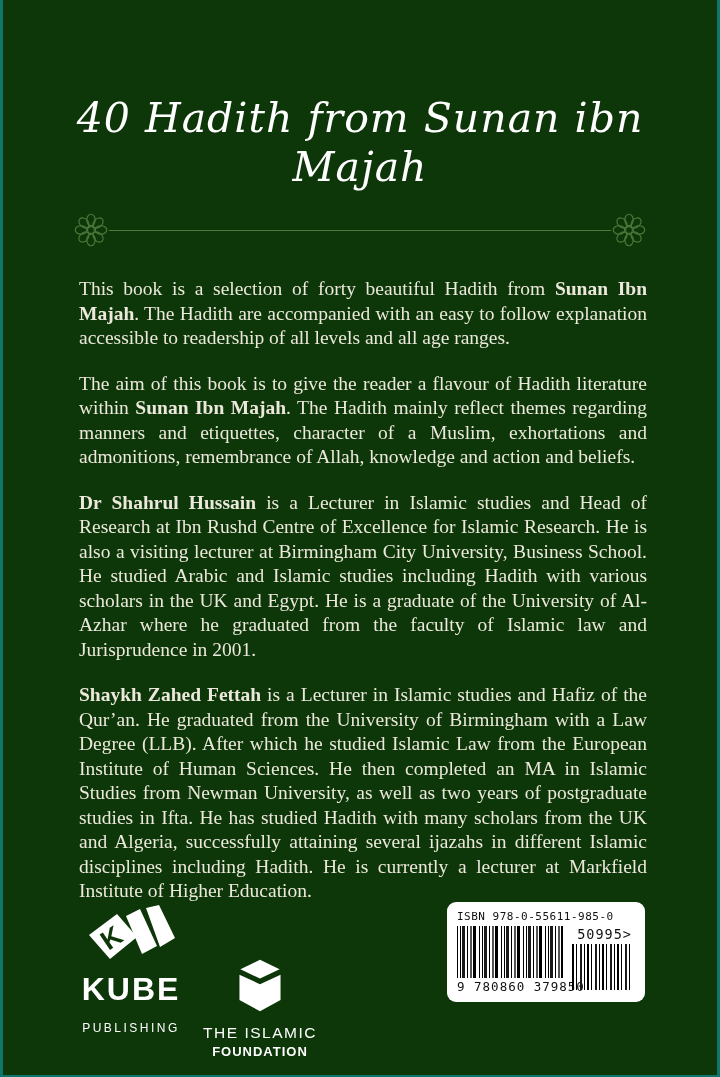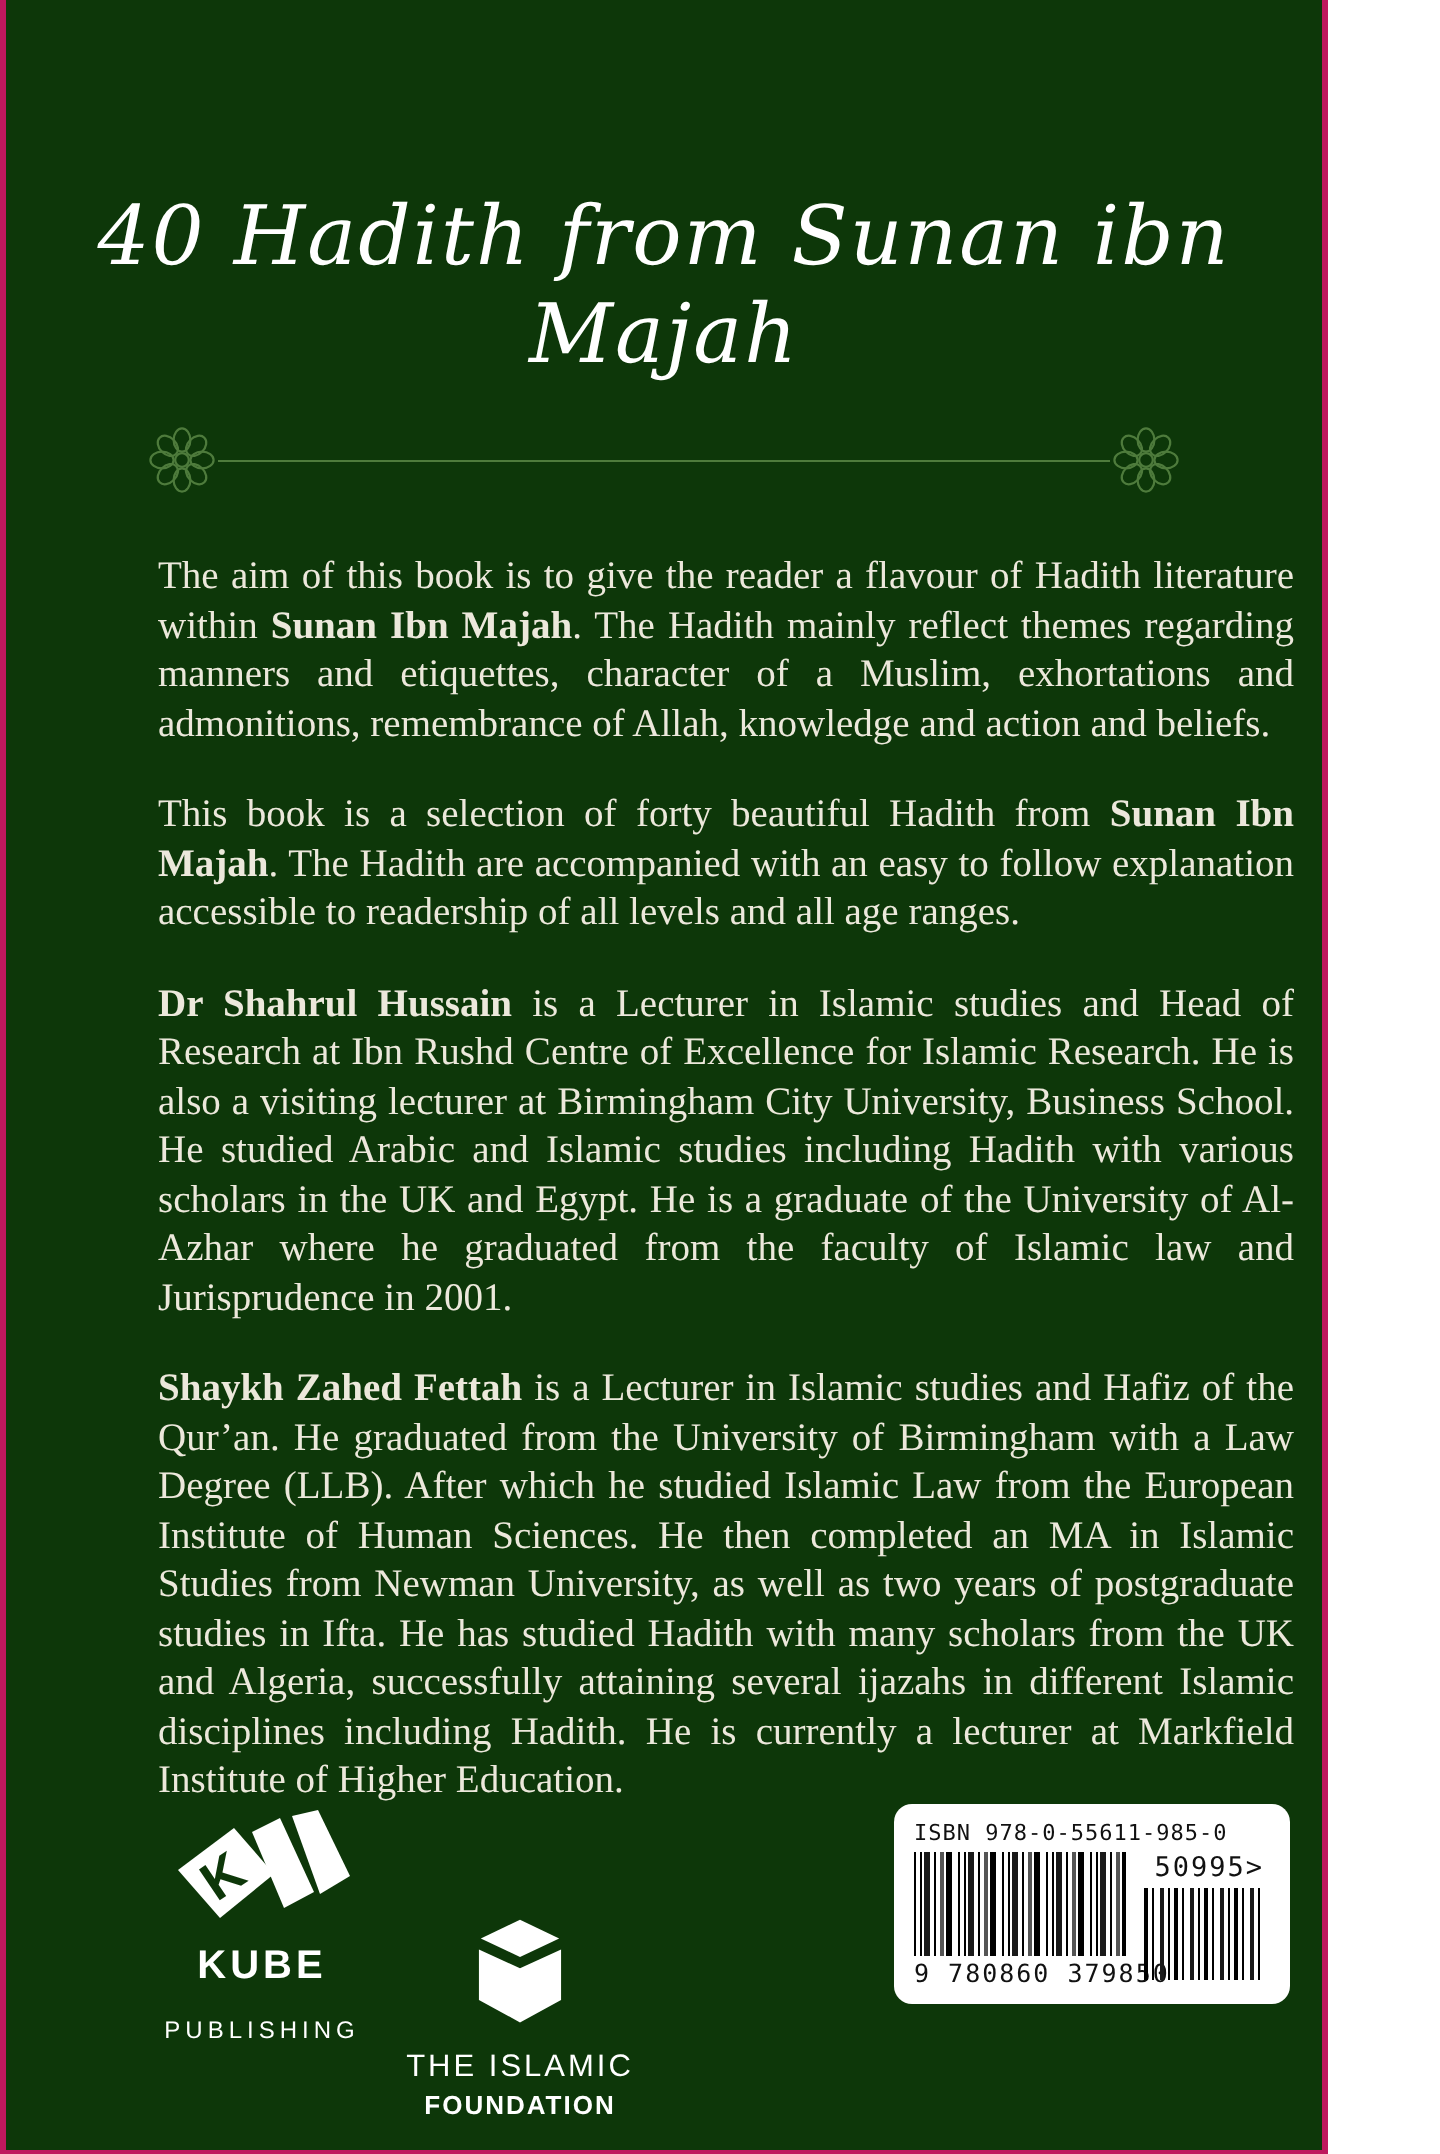--- a/index.html
+++ b/index.html
@@ -1,17 +1,17 @@
 <!DOCTYPE html>
 <html><head>
 <meta charset="utf-8">
 <style>
   html,body{margin:0;padding:0;}
   body{width:720px;height:1077px;background:#ffffff;font-family:"Liberation Serif",serif;}
-  .page{position:relative;width:664px;height:1077px;background:#be185d;box-sizing:border-box;}
+  .page{position:relative;width:720px;height:1077px;background:#0f766e;box-sizing:border-box;}
   .cover{position:absolute;left:3px;right:3px;top:0;bottom:2px;background:#0d3709;overflow:hidden;}
 
   .title{
     position:absolute;top:94px;left:0;right:0;margin:0;
     text-align:center;color:#ffffff;
     font-family:"DejaVu Serif",serif;font-style:italic;font-weight:500;
     font-size:41px;letter-spacing:1px;line-height:1.2;
   }
   .authors{
     position:absolute;top:160px;left:0;right:0;
@@ -28,21 +28,21 @@
   .description{
     position:absolute;top:277px;left:76px;width:568px;
     color:#ece8db;font-size:19.5px;line-height:24.5px;
     text-align:justify;
   }
   .description p{margin:0 0 21px 0;}
   .description .b{font-weight:bold;}
 
   .footer-logo{position:absolute;text-align:center;color:#ffffff;font-family:"Liberation Sans",sans-serif;}
   .kube{left:72px;top:905px;width:112px;}
-  .kube .name{font-size:20px;font-weight:bold;letter-spacing:2px;margin-top:2px;}
+  .kube .name{font-size:32px;font-weight:bold;letter-spacing:2px;margin-top:2px;}
   .kube .sub{font-size:12px;letter-spacing:2.5px;margin-top:13px;}
   .tif{left:198px;top:958px;width:118px;}
   .tif .line1{font-size:15.5px;letter-spacing:1.5px;margin-top:6px;}
   .tif .line2{font-size:13px;font-weight:bold;letter-spacing:1px;margin-top:2px;}
 
   .barcode{
     position:absolute;left:444px;top:902px;width:198px;height:100px;
     background:#ffffff;border-radius:9px;box-sizing:border-box;
     padding:8px 10px 6px 10px;color:#111;
   }
@@ -106,22 +106,22 @@
           <ellipse cx="18" cy="8" rx="4.2" ry="5.8" transform="rotate(135 18 18)"></ellipse>
           <ellipse cx="18" cy="8" rx="4.2" ry="5.8" transform="rotate(180 18 18)"></ellipse>
           <ellipse cx="18" cy="8" rx="4.2" ry="5.8" transform="rotate(225 18 18)"></ellipse>
           <ellipse cx="18" cy="8" rx="4.2" ry="5.8" transform="rotate(270 18 18)"></ellipse>
           <ellipse cx="18" cy="8" rx="4.2" ry="5.8" transform="rotate(315 18 18)"></ellipse>
         </g>
       </svg>
     </div>
 
     <div class="description">
+        <p><span>This book is a selection of forty beautiful Hadith from </span><span class="b">Sunan Ibn Majah</span><span>. The Hadith are accompanied with an easy to follow explanation accessible to readership of all levels and all age ranges.</span></p>
         <p><span>The aim of this book is to give the reader a flavour of Hadith literature within </span><span class="b">Sunan Ibn Majah</span><span>.  The Hadith mainly reflect themes regarding manners and etiquettes, character of a Muslim, exhortations and admonitions, remembrance of Allah, knowledge and action and beliefs.</span></p>
-        <p><span>This book is a selection of forty beautiful Hadith from </span><span class="b">Sunan Ibn Majah</span><span>. The Hadith are accompanied with an easy to follow explanation accessible to readership of all levels and all age ranges.</span></p>
         <p><span class="b">Dr Shahrul Hussain</span><span> is a Lecturer in Islamic studies and Head of Research at Ibn Rushd Centre of Excellence for Islamic Research. He is also a visiting lecturer at Birmingham City University, Business School. He studied Arabic and Islamic studies including Hadith with various scholars in the UK and Egypt. He is a graduate of the University of Al-Azhar where he graduated from the faculty of Islamic law and Jurisprudence in 2001.</span></p>
         <p><span class="b">Shaykh Zahed Fettah</span><span> is a Lecturer in Islamic studies and Hafiz of the Qur’an. He graduated from the University of Birmingham with a Law Degree (LLB). After which he studied Islamic Law from the European Institute of Human Sciences. He then completed an MA in Islamic Studies from Newman University, as well as two years of postgraduate studies in Ifta. He has studied Hadith with many scholars from the UK and Algeria, successfully attaining several ijazahs in different Islamic disciplines including Hadith. He is currently a lecturer at Markfield Institute of Higher Education.</span></p>
       </div>
 
     <div class="footer-logo kube">
       <svg width="104" height="60" viewBox="0 0 104 60">
         <polygon points="10,30 38,9 58,32 31,54" fill="#ffffff"></polygon>
         <text x="33" y="42" transform="rotate(-34 33 34)" text-anchor="middle" font-family="Liberation Sans, sans-serif" font-size="27" font-weight="bold" fill="#0d3709">K</text>
         <polygon points="47,11 61,4 78,41 63,49" fill="#ffffff"></polygon>
         <polygon points="67,3 80,0 96,33 81,42" fill="#ffffff"></polygon>

